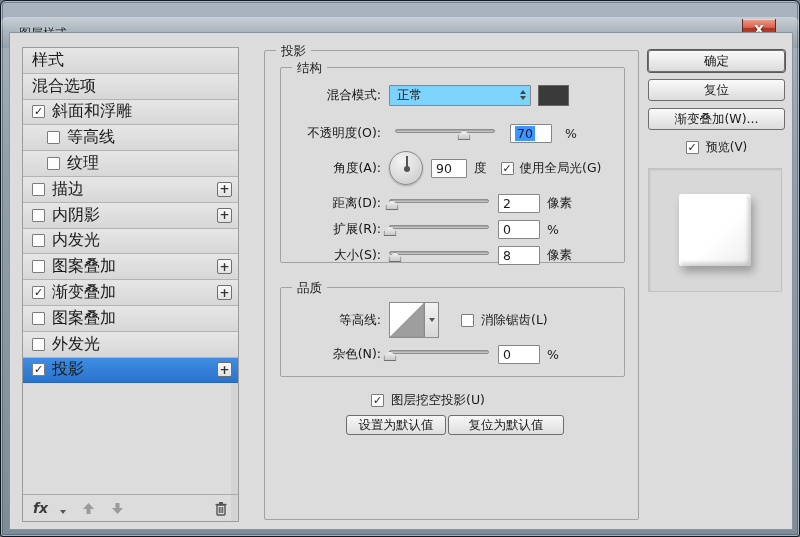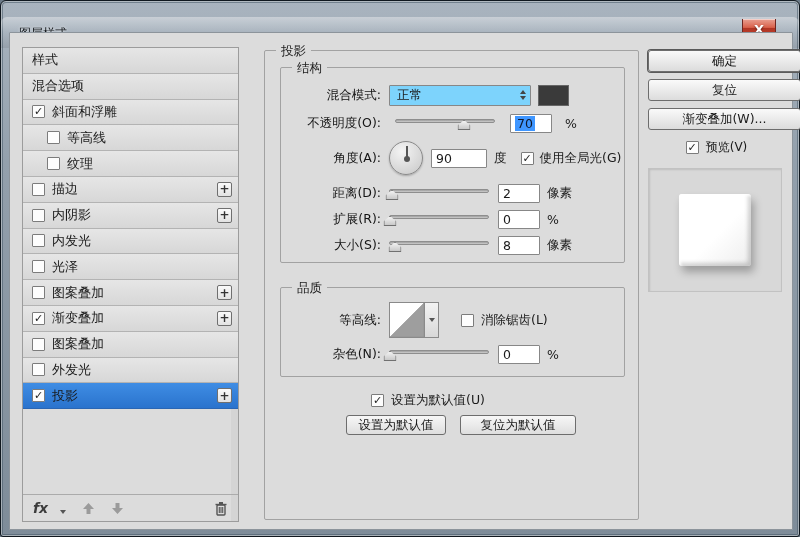--- a/index.html
+++ b/index.html
@@ -60,21 +60,21 @@
     padding:0 6px 0 9px;
     border-bottom:1px solid #b3b3b3;
     background:linear-gradient(180deg,#e6e6e6,#d7d7d7);
     cursor:pointer;
   }
   .srow.indent { padding-left:24px; }
   .srow.selected {
     background:linear-gradient(180deg,#3f8de4,#2a73cd);
     border-bottom-color:#2a66b4;
   }
-  .slbl { margin-left:7px; font-size:13px;text-align:center; }
+  .slbl { margin-left:7px; font-size:16px;text-align:center; }
   .srow.noCb .slbl { margin-left:0; }
   .cb {
     width:13px; height:13px; flex-shrink:0;
     background:#fdfdfd; border:1px solid #7c7c7c; border-radius:1px;
     display:flex; align-items:center; justify-content:center;
     font-size:11px; font-weight:bold; color:#222; line-height:1;
     cursor:pointer;
   }
   .plusBtn {
     margin-left:auto; width:15px; height:15px;
@@ -166,21 +166,21 @@
     height:20px; padding:0 10px;
     background:linear-gradient(180deg,#f7f7f7,#dedede);
     border:1px solid #6d6d6d; border-radius:3px;
     display:flex; align-items:center; justify-content:center;
     font-size:12.5px; cursor:pointer;
   }
 
   
   .rightcol { position:absolute; left:638px; top:17px; width:137px; }
   .rbtn {
-    width:153px; height:22px; margin-bottom:7px;
+    width:137px; height:22px; margin-bottom:7px;
     background:linear-gradient(180deg,#fafafa,#dcdcdc);
     border:1px solid #6d6d6d; border-radius:3px;
     display:flex; align-items:center; justify-content:center;
     font-size:12.5px; cursor:pointer;
   }
   .rbtn.default { box-shadow:0 0 0 1px #5a5a5a; }
   .preview-row { display:flex; align-items:center; justify-content:center; gap:7px; margin-top:9px; height:16px; }
   .preview-box {
     margin-top:13px; width:134px; height:124px;
     background:#d8d8d8; border:1px solid #c2c2c2;
@@ -234,24 +234,20 @@
         <span class="plusBtn">+</span>
       </div>
       <div class="srow">
         <span class="cb"></span>
         <span class="slbl">内阴影</span>
         <span class="plusBtn">+</span>
       </div>
       <div class="srow">
         <span class="cb"></span>
         <span class="slbl">内发光</span>
-      </div>
-      <div class="srow">
-        <span class="cb"></span>
-        <span class="slbl">光泽</span>
       </div>
       <div class="srow">
         <span class="cb"></span>
         <span class="slbl">图案叠加</span>
         <span class="plusBtn">+</span>
       </div>
       <div class="srow">
         <span class="cb">✓</span>
         <span class="slbl">渐变叠加</span>
         <span class="plusBtn">+</span>
@@ -309,39 +305,39 @@
           <div class="dropdown">
             <span class="dd-text">正常</span>
             <span class="dd-stepper">
               <span class="tri-up"></span>
                 <span class="tri-dn"></span>
             </span>
           </div>
           <div class="swatch" style="background: rgb(58, 58, 58);"></div>
         </div>
 
-        <div class="frow" style="margin-top:2px;gap:6px;">
+        <div class="frow" style="margin-top:12px;gap:6px;">
           <span class="flabel">不透明度(O):</span>
           <div class="slider">
             <div class="track"></div>
             <div class="thumb" style="left: 69%;"></div>
           </div>
           <div class="numbox">
             <span class="hl">70</span>
           </div>
           <span class="unit">%</span>
         </div>
 
         <div class="frow" style="min-height:40px; margin-top:2px;">
           <span class="flabel">角度(A):</span>
           <div class="dial">
             <div class="needle"></div>
             <div class="dot"></div>
           </div>
-          <div class="numbox" style="margin-left:8px; width:56px;">
+          <div class="numbox" style="margin-left:8px; width:36px;">
             <span>90</span>
           </div>
           <span class="unit">度</span>
           <span class="cb" style="margin-left:14px;">
             <span>✓</span>
           </span>
           <span class="unit" style="margin-left:6px;">使用全局光(G)</span>
         </div>
 
         <div class="frow" style="margin-top:2px;">
@@ -411,24 +407,24 @@
             <span>0</span>
           </div>
           <span class="unit">%</span>
         </div>
       </div>
 
       <div class="frow" style="position:absolute; left:100px; top:336px;">
         <span class="cb">
           <span>✓</span>
         </span>
-        <span class="unit" style="margin-left:7px;">设置为默认值(U)</span>
-      </div>
-
-      <div style="position:absolute; left:81px; top:364px; display:flex; gap:14px;">
+        <span class="unit" style="margin-left:7px;">图层挖空投影(U)</span>
+      </div>
+
+      <div style="position:absolute; left:81px; top:364px; display:flex; gap:2px;">
         <div class="pbtn" style="width:100px;">
           <span>设置为默认值</span>
         </div>
         <div class="pbtn" style="width:116px;">
           <span>复位为默认值</span>
         </div>
       </div>
     </div>
 
     <div class="rightcol">

